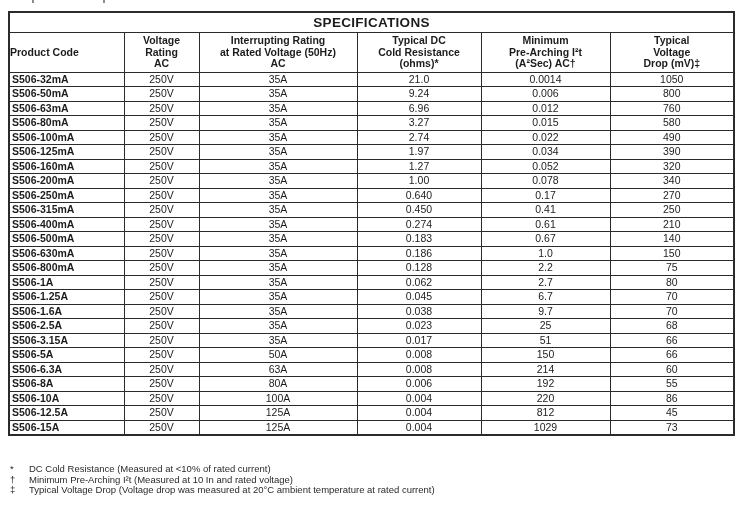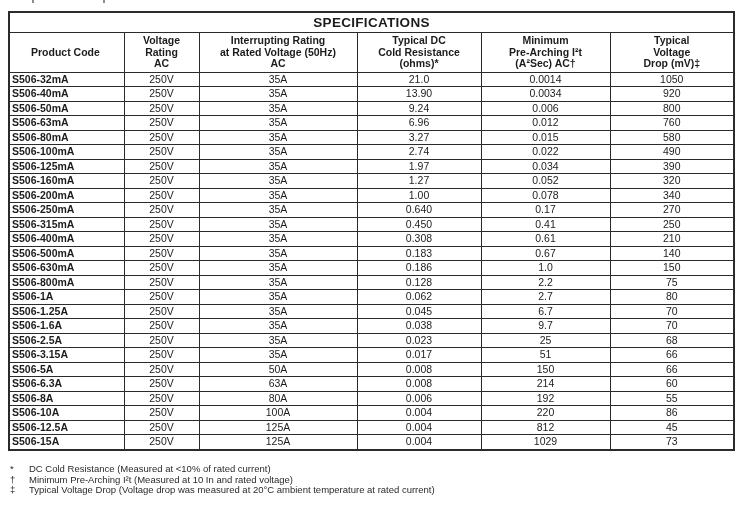--- a/index.html
+++ b/index.html
@@ -40,21 +40,21 @@
     font-weight: bold;
     letter-spacing: 0.3px;
     height: 19px;
     line-height: 17px;
   }
   tr.header-row th {
     font-weight: bold;
     height: 37px;
     padding: 2px 1px;
   }
-  tr.header-row th.col-product-code { text-align: left; padding-left: 21px; }
+  tr.header-row th.col-product-code { text-align: left; padding-left: 0; }
   table.spec tbody td { height: 14px; }
   table.spec tbody td.product-code {
     text-align: left;
     font-weight: bold;
   }
 
   .footnotes {
     position: absolute;
     left: 10px;
     top: 464px;
@@ -118,28 +118,20 @@
     <tbody id="spec-tbody">
         <tr>
           <td class="product-code">S506-32mA</td>
           <td>250V</td>
           <td>35A</td>
           <td>21.0</td>
           <td>0.0014</td>
           <td>1050</td>
         </tr>
         <tr>
-          <td class="product-code">S506-40mA</td>
-          <td>250V</td>
-          <td>35A</td>
-          <td>13.90</td>
-          <td>0.0034</td>
-          <td>920</td>
-        </tr>
-        <tr>
           <td class="product-code">S506-50mA</td>
           <td>250V</td>
           <td>35A</td>
           <td>9.24</td>
           <td>0.006</td>
           <td>800</td>
         </tr>
         <tr>
           <td class="product-code">S506-63mA</td>
           <td>250V</td>
@@ -201,21 +193,21 @@
           <td>250V</td>
           <td>35A</td>
           <td>0.450</td>
           <td>0.41</td>
           <td>250</td>
         </tr>
         <tr>
           <td class="product-code">S506-400mA</td>
           <td>250V</td>
           <td>35A</td>
-          <td>0.308</td>
+          <td>0.274</td>
           <td>0.61</td>
           <td>210</td>
         </tr>
         <tr>
           <td class="product-code">S506-500mA</td>
           <td>250V</td>
           <td>35A</td>
           <td>0.183</td>
           <td>0.67</td>
           <td>140</td>

